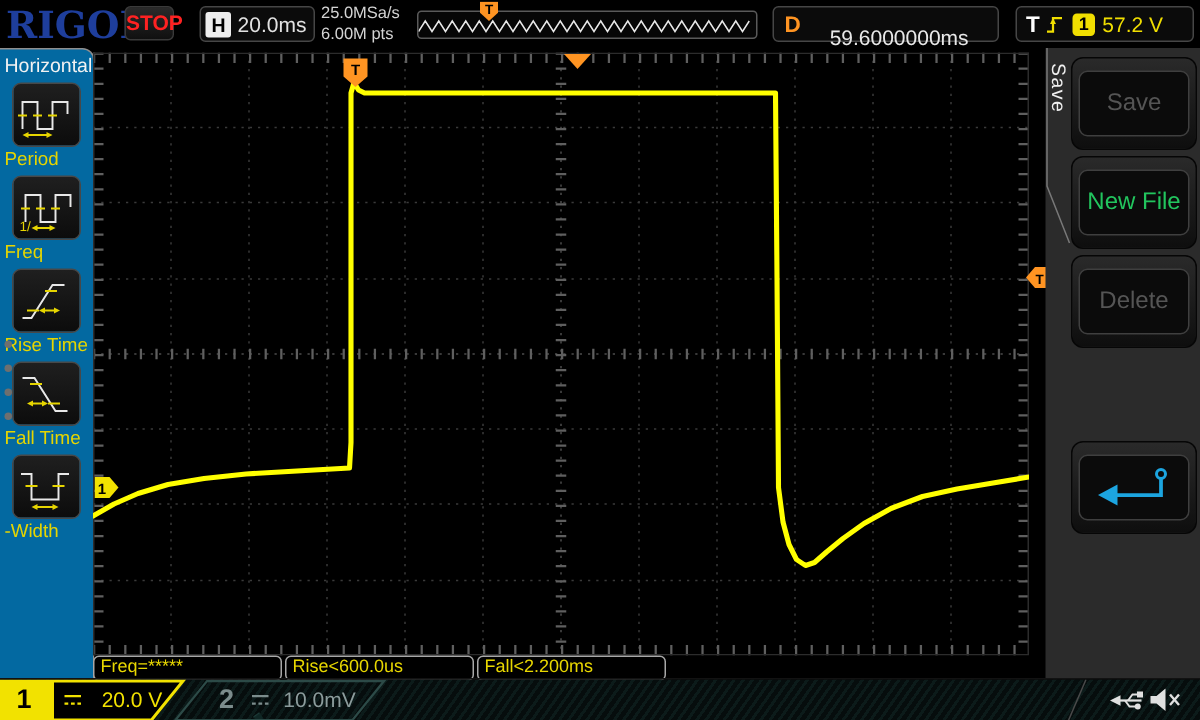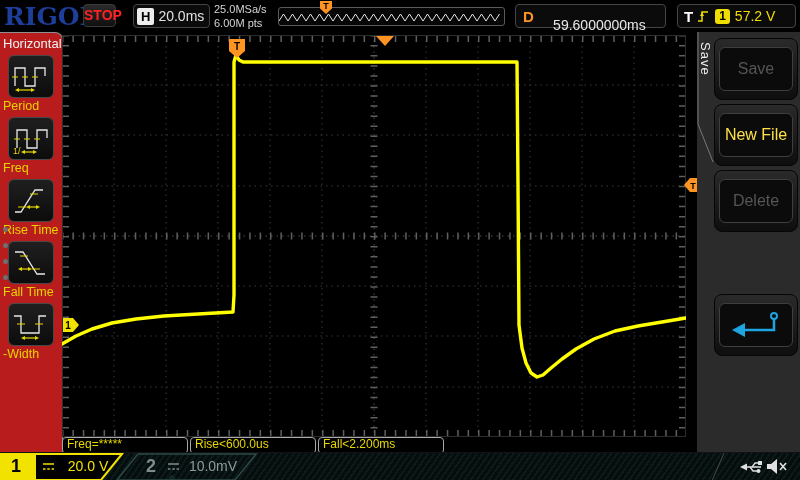--- a/index.html
+++ b/index.html
@@ -31,21 +31,21 @@
   .dval { flex:1; text-align:center; color:#e8e8e8; font-size:14px;margin-top:17px; }
   .tbox { left:677px; width:119px; }
   .t-label { color:#fff; font-weight:bold; font-size:15px; margin:0 4px 0 6px; }
   .chip-yellow { background:#f0de00; color:#000; font-weight:bold; font-size:12px;
           border-radius:3px; padding:0 4px; margin:0 5px; line-height:15px; }
   .tval { color:#f0de00; font-size:14px; }
 
   
   .left-menu { position:absolute; left:0; top:32px; width:63px; height:420px;
           border-top:1px solid #8f8f8f; border-right:1px solid #8f8f8f;
-          border-top-right-radius:8px; background:#b91c1c; }
+          border-top-right-radius:8px; background:#0369a1; }
   .menu-title { color:#f2f2f2; font-size:13px; padding:3px 0 0 3px; }
   .menu-item { width:56px; margin:4px auto 0; text-align:left; }
   .menu-icon { width:46px; height:43px; margin:0 auto; background:linear-gradient(#1f1f1f,#0c0c0c);
           border:1px solid #484848; border-radius:6px; display:flex; align-items:center; justify-content:center; }
   .menu-label { color:#e6d500; font-size:12.5px; margin-top:1px; white-space:nowrap; }
   .dots { position:absolute; left:3px; top:194px; }
   .dots span { display:block; width:5px; height:5px; border-radius:50%; background:#6f6f6f; margin-bottom:11px; }
 
   
   .grid-area { position:absolute; left:62px; top:35px; width:624px; height:402px; }
@@ -60,21 +60,21 @@
   
   .right-panel { position:absolute; left:697px; top:32px; width:103px; height:420px; background:#2b2b2b; }
   .vtab { position:absolute; left:1px; top:10px; width:15px; color:#efefef; font-size:13px;
           writing-mode:vertical-rl; letter-spacing:1px; }
   .tab-line { position:absolute; left:0; top:0; }
   .btn-col { position:absolute; left:17px; top:6px; width:84px; }
   .soft-btn { position:relative; height:62px; margin-bottom:4px;
           background:linear-gradient(#2a2a2a,#0e0e0e); border:1px solid #060606; border-radius:8px; }
   .soft-btn .inner { position:absolute; left:4px; right:4px; top:8px; bottom:8px;
           background:#0b0b0b; border:1px solid #3f3f3f; border-radius:6px;
-          display:flex; align-items:center; justify-content:center; font-size:16px; color:#fde047; }
+          display:flex; align-items:center; justify-content:center; font-size:16px; color:#22c55e; }
   .soft-btn.disabled .inner { color:#555; }
   .soft-btn.spacer-before { margin-top:62px; }
 
   
   .bottom-bar { position:absolute; left:0; top:452px; width:800px; height:28px;
           background:repeating-linear-gradient(125deg,#0c1b1a 0 2px,#060d0d 2px 5px);
           border-top:1px solid #121212; }
   .ov { position:absolute; white-space:nowrap; }
   .ch1-num { left:11px; top:3px; color:#000; font-weight:bold; font-size:18px; }
   .ch1-scale { left:58px; top:5px; width:60px; text-align:center; color:#f2e200; font-size:14px; }

